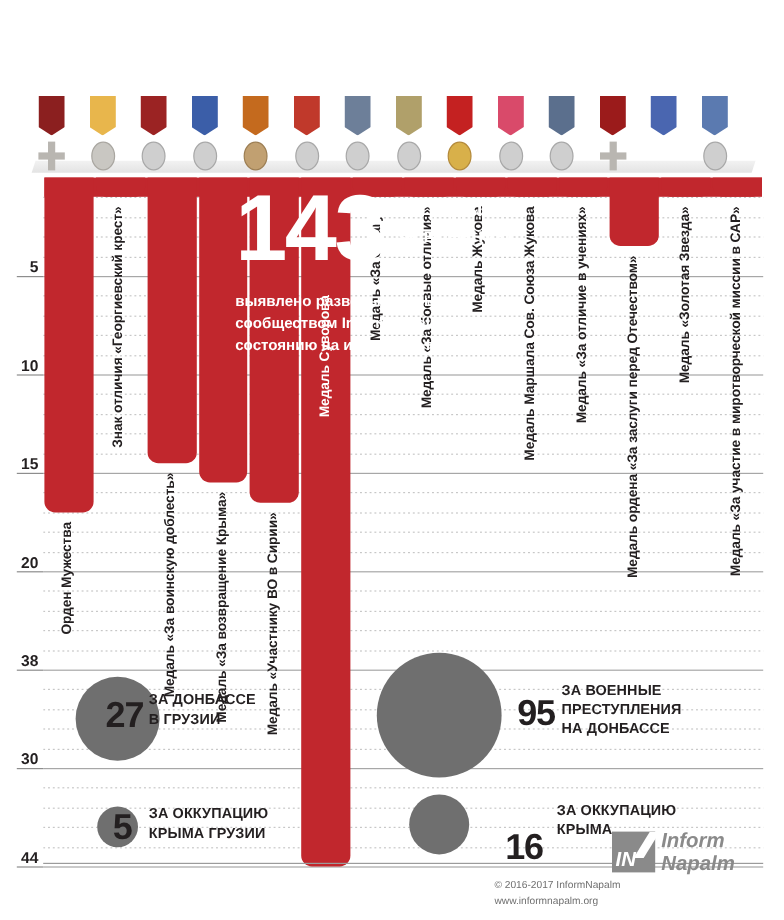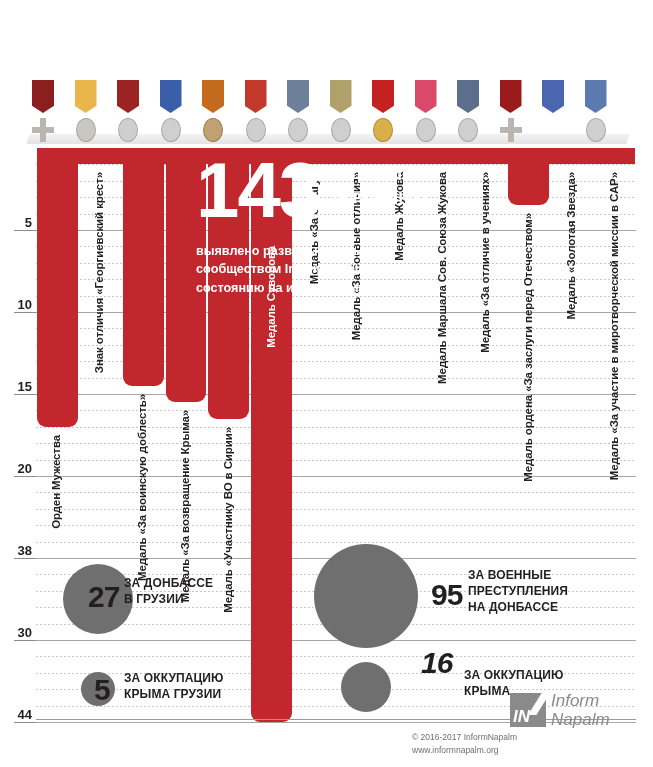--- a/index.html
+++ b/index.html
@@ -139,21 +139,21 @@
     position:absolute; left:3px; top:14px;
     font-size:17px; font-weight:700; font-style:italic; color:#fff;
   }
   .logo-slash {
     position:absolute; left:18px; top:0; width:22px; height:22px;
     background:#fff;
     clip-path: polygon(62% 0, 100% 0, 38% 100%, 0 100%);
   }
   .logo-text {
     position:absolute; left:41px; top:0; font-size:17px; line-height:19px;
-    font-weight:400; font-style:italic; color:#8a8a8a;
+    font-weight:700; font-style:italic; color:#8a8a8a;
   }
 </style>
 </head>
 <body>
 
 <div id="page">
 
 
   <div class="medal-strip">
     <div class="shelf"></div>
@@ -313,21 +313,21 @@
             <div>ПРЕСТУПЛЕНИЯ</div>
             <div>НА ДОНБАССЕ</div>
           </div>
           <div class="bubble" style="width: 34px; height: 34px; left: 45px; top: 528px; background: rgb(111, 111, 111);"></div>
           <div class="bubble-num" style="left: 58px; top: 531px;">5</div>
           <div class="bubble-txt" style="left: 88px; top: 527px;">
             <div>ЗА ОККУПАЦИЮ</div>
             <div>КРЫМА ГРУЗИИ</div>
           </div>
           <div class="bubble" style="width: 50px; height: 50px; left: 305px; top: 518px; background: rgb(111, 111, 111);"></div>
-          <div class="bubble-num" style="left: 385px; top: 504px; font-style: italic;">16</div>
+          <div class="bubble-num" style="left: 385px; top: 548px;">16</div>
           <div class="bubble-txt" style="left: 428px; top: 524px;">
             <div>ЗА ОККУПАЦИЮ</div>
             <div>КРЫМА</div>
           </div>
         </div>
     </div>
     <div id="yticks-host">
         <div class="ytick" style="top: 71px;">5</div>
         <div class="ytick-rule" style="top: 86px;"></div>
         <div class="ytick" style="top: 153px;">10</div>

